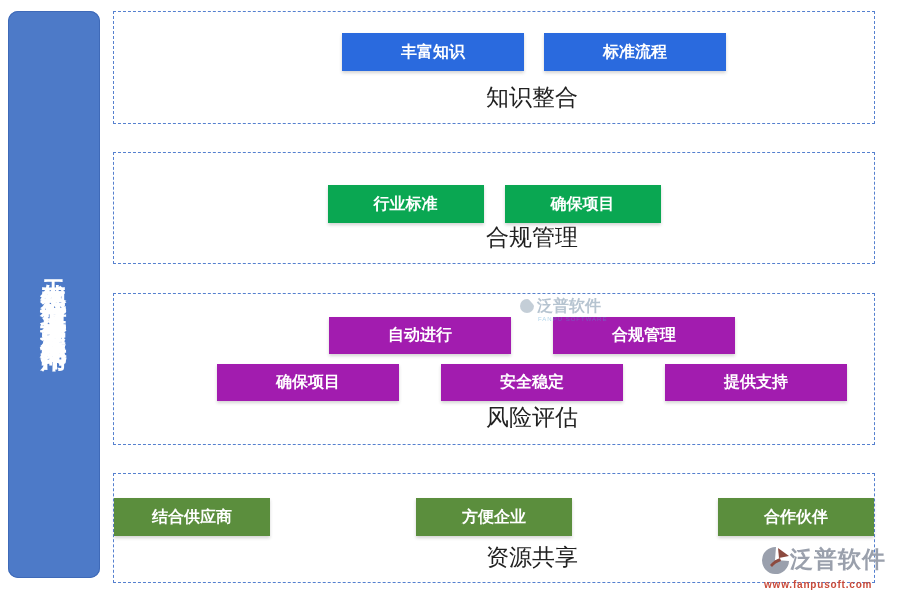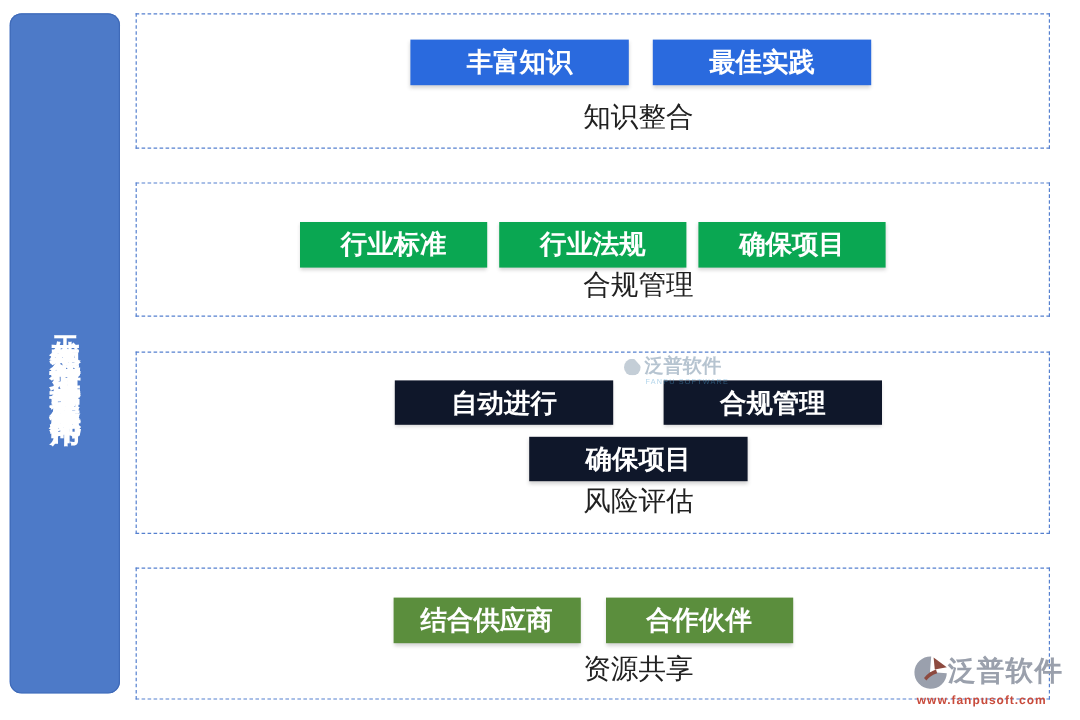--- a/index.html
+++ b/index.html
@@ -18,34 +18,34 @@
   
   .panel{position:absolute;left:113px;width:762px;background:#ffffff;
          border:1.5px dashed #5580cf;box-sizing:border-box;}
   .panel-1{top:11px;height:113px;}
   .panel-2{top:152px;height:112px;}
   .panel-3{top:293px;height:152px;}
   .panel-4{top:473px;height:110px;}
 
   .row{position:absolute;left:0;right:0;display:flex;justify-content:center;}
   .btn{height:38px;display:flex;align-items:center;justify-content:center;
-       color:#ffffff;font-weight:bold;font-size:22px;
+       color:#ffffff;font-weight:bold;font-size:16px;
        box-shadow:0 2px 3px rgba(60,60,60,.22);}
 
   .panel-1 .row{top:21px;gap:20px;transform:translateX(40px);}
   .panel-1 .btn{width:182px;background:#2a6ade;}
 
-  .panel-2 .row{top:32px;gap:10px;}
+  .panel-2 .row{top:32px;gap:21px;}
   .panel-2 .btn{width:156px;background:#0aa752;}
 
   .panel-3 .row-a{top:23px;gap:42px;transform:translateX(38px);}
   .panel-3 .row-b{top:70px;gap:42px;transform:translateX(38px);}
-  .panel-3 .btn{width:182px;height:37px;background:#0f172a;}
+  .panel-3 .btn{width:182px;height:37px;background:#a21caf;}
 
-  .panel-4 .row{top:24px;gap:21px;}
+  .panel-4 .row{top:24px;gap:21px;justify-content:space-between;}
   .panel-4 .btn{width:156px;background:#5b8e3d;}
 
   .sec-title{position:absolute;left:0;right:0;text-align:center;
              font-family:"DejaVu Serif",serif;font-size:23px;color:#212121;}
   .panel-1 .sec-title{bottom:10px;transform:translateX(38px);}
   .panel-2 .sec-title{bottom:10px;transform:translateX(38px);}
   .panel-3 .sec-title{bottom:11px;transform:translateX(38px);}
   .panel-4 .sec-title{bottom:9px;transform:translateX(38px);}
 
   
@@ -67,48 +67,50 @@
 </head>
 <body>
 
 <div class="sidebar">
   <div class="sidebar-text">天然气工程行业项目进度管理系统的作用</div>
 </div>
 
 <div class="panel panel-1">
   <div class="row">
     <div class="btn">丰富知识</div>
-    <div class="btn">最佳实践</div>
+    <div class="btn">标准流程</div>
   </div>
   <div class="sec-title">知识整合</div>
 </div>
 
 <div class="panel panel-2">
   <div class="row">
     <div class="btn">行业标准</div>
-    <div class="btn">行业法规</div>
     <div class="btn">确保项目</div>
   </div>
   <div class="sec-title">合规管理</div>
 </div>
 
 <div class="panel panel-3">
   <div class="row row-a">
     <div class="btn">自动进行</div>
     <div class="btn">合规管理</div>
   </div>
   <div class="row row-b">
     <div class="btn">确保项目</div>
+    <div class="btn">安全稳定</div>
+    <div class="btn">提供支持</div>
   </div>
   <div class="sec-title">风险评估</div>
 </div>
 
 <div class="panel panel-4">
   <div class="row">
     <div class="btn">结合供应商</div>
+    <div class="btn">方便企业</div>
     <div class="btn">合作伙伴</div>
   </div>
   <div class="sec-title">资源共享</div>
 </div>
 
 <div class="watermark">
   <div class="wm-line">
     <span class="wm-icon"></span>
     <span>泛普软件</span>
   </div>

